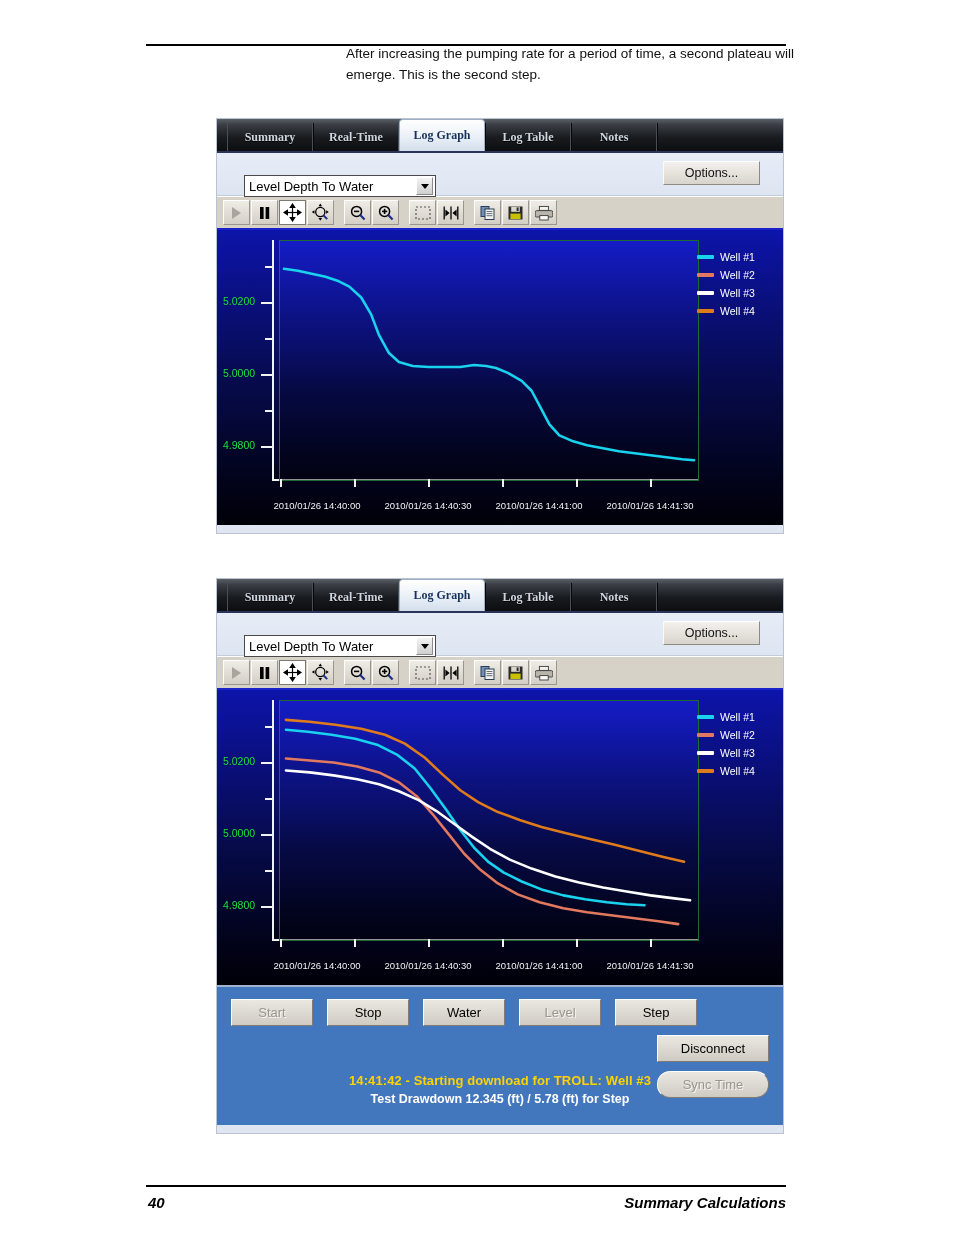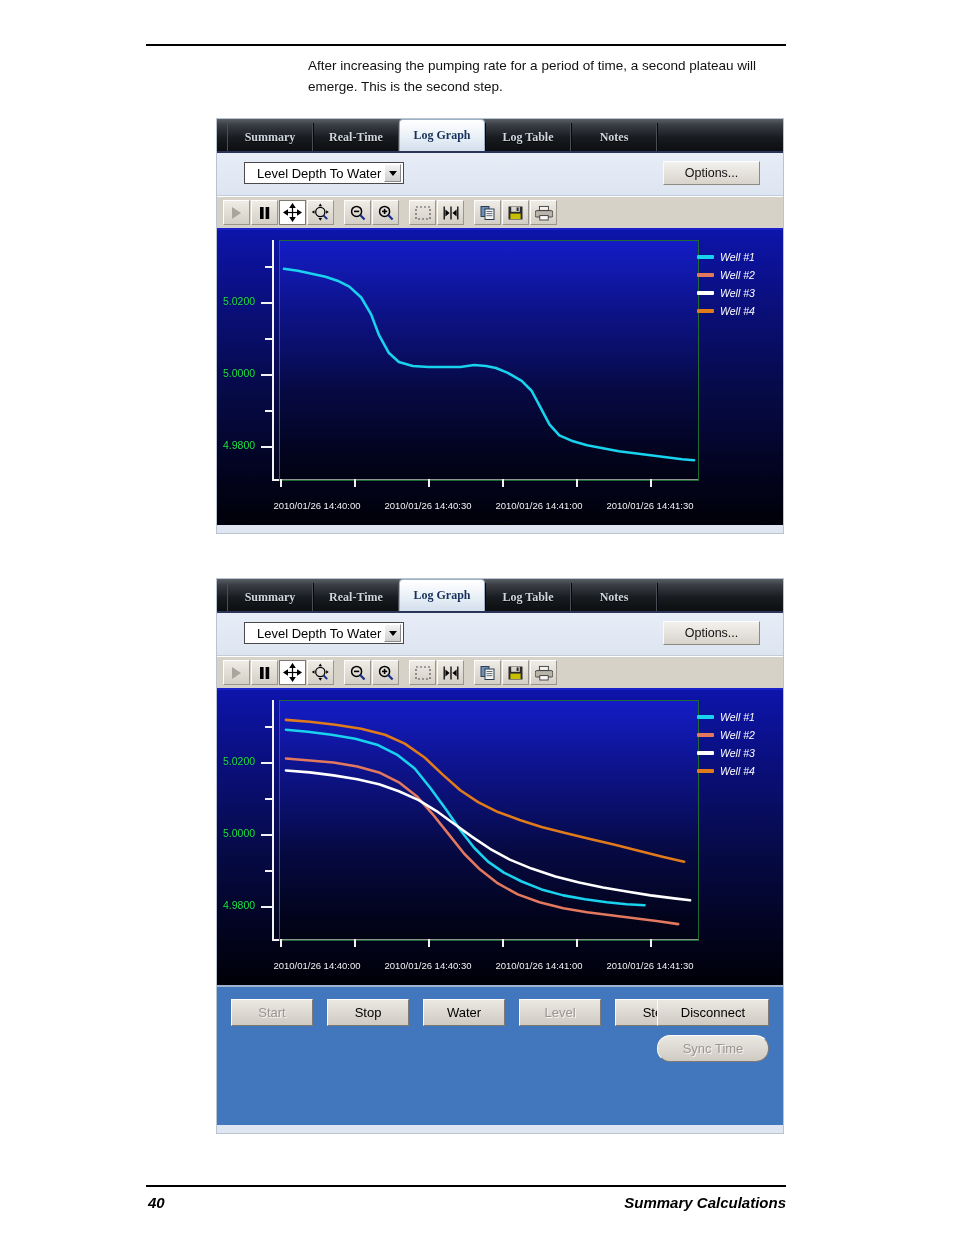--- a/index.html
+++ b/index.html
@@ -13,21 +13,21 @@
   
   .rule{position:absolute;left:146px;width:640px;height:2px;background:#000;}
   .rule.top{top:44px;}
   .rule.bot{top:1185px;height:2px;}
 
   
   .bodytext{
     position:absolute;left:308px;width:480px;
     font-size:13.5px;line-height:21px;color:#111;
   }
-  .bodytext.p1{top:55px;}
+  .bodytext.p1{top:43px;margin-left:38px;}
   .bodytext.p2{top:538px;}
 
   
   .footer-page{
     position:absolute;left:148px;top:1194px;
     font-size:15px;font-weight:bold;font-style:italic;color:#000;
   }
   .footer-title{
     position:absolute;right:168px;top:1194px;
     font-size:15px;font-weight:bold;font-style:italic;color:#000;
@@ -74,24 +74,24 @@
   }
   .tab.spacer{flex:1;min-width:0;border-right:none;}
 
   
   .selbar{
     height:42px;position:relative;
     background:linear-gradient(180deg,#e7edf7 0%,#dde5f1 100%);
     border-bottom:1px solid #c2ccdb;
   }
   .combo{
-    position:absolute;left:27px;top:9px;width:160px;height:22px;
+    position:absolute;left:27px;top:22px;width:192px;height:22px;
     background:#fff;border:1px solid #4a4a4a;box-sizing:border-box;
     display:flex;align-items:center;
-    font-size:13px;color:#000;padding-left:12px;cursor:pointer;
+    font-size:13px;color:#000;padding-left:4px;cursor:pointer;
   }
   .combo .cval{flex:1;white-space:nowrap;overflow:hidden;}
   .combo .carrow{
     width:17px;height:18px;margin-right:2px;
     background:linear-gradient(180deg,#f4f4f4,#cfcfcf);
     border:1px solid #8b8b8b;border-top-color:#fff;border-left-color:#fff;
     display:flex;align-items:center;justify-content:center;
     box-sizing:border-box;
   }
   .combo .carrow i{
@@ -157,41 +157,41 @@
   .xlabel{
     position:absolute;bottom:14px;
     font-size:9.5px;color:#f2f2f2;white-space:nowrap;
     transform:translateX(-50%);
   }
   .legend{
     position:absolute;right:8px;top:20px;width:78px;
   }
   .legrow{display:flex;align-items:center;margin-bottom:5px;height:13px;}
   .legswatch{width:17px;height:4px;margin-right:6px;border-radius:1px;}
-  .legtext{font-size:10.5px;color:#ffffff;font-style:italic;}
+  .legtext{font-size:10.5px;color:#ffffff;}
 
   
   .ctrlpanel{
     background:#4277bd;
     border-top:2px solid #9fb4cf;
     padding:12px 14px 10px 14px;
     box-sizing:border-box;
     height:140px;position:relative;
   }
   .btnrow{display:flex;align-items:center;gap:14px;}
   .winbtn{
     height:27px;min-width:82px;
     background:linear-gradient(180deg,#ebe8e2,#cfcbc3);
     border:1px solid #7f7b74;border-top-color:#ffffff;border-left-color:#fdfcfa;
     box-sizing:border-box;
     display:flex;align-items:center;justify-content:center;
     font-size:13px;color:#000;cursor:pointer;
   }
   .winbtn.disabled{color:#9a968f;text-shadow:1px 1px 0 #f7f5f2;cursor:default;}
-  .winbtn.wide{min-width:112px;}
+  .winbtn.wide{min-width:112px;margin-top:36px;}
   .ctrl-right{position:absolute;right:14px;top:12px;}
   .ctrl-right2{position:absolute;right:14px;top:48px;border-radius:13px;}
   .statuslines{
     position:absolute;left:0;right:0;top:86px;text-align:center;
   }
   .status1{font-size:13px;font-weight:bold;color:#ffd200;letter-spacing:.1px;}
   .status2{font-size:12.5px;font-weight:bold;color:#ffffff;margin-top:4px;}
 </style>
 </head>
 <body>
@@ -550,19 +550,23 @@
       <div class="btnrow">
         <div class="winbtn disabled">Start</div>
         <div class="winbtn">Stop</div>
         <div class="winbtn">Water</div>
         <div class="winbtn disabled">Level</div>
         <div class="winbtn">Step</div>
       </div>
       <div class="winbtn wide ctrl-right">Disconnect</div>
       <div class="winbtn wide disabled ctrl-right2">Sync Time</div>
 
+      <div class="statuslines">
+        <div class="status1">14:41:42 - Starting download for TROLL: Well #3</div>
+        <div class="status2">Test Drawdown 12.345 (ft) / 5.78 (ft) for Step</div>
+      </div>
     </div>
   </div>
 
   <div class="footer-page">40</div>
   <div class="footer-title">Summary Calculations</div>
 
 </div>
 
 </body></html>

